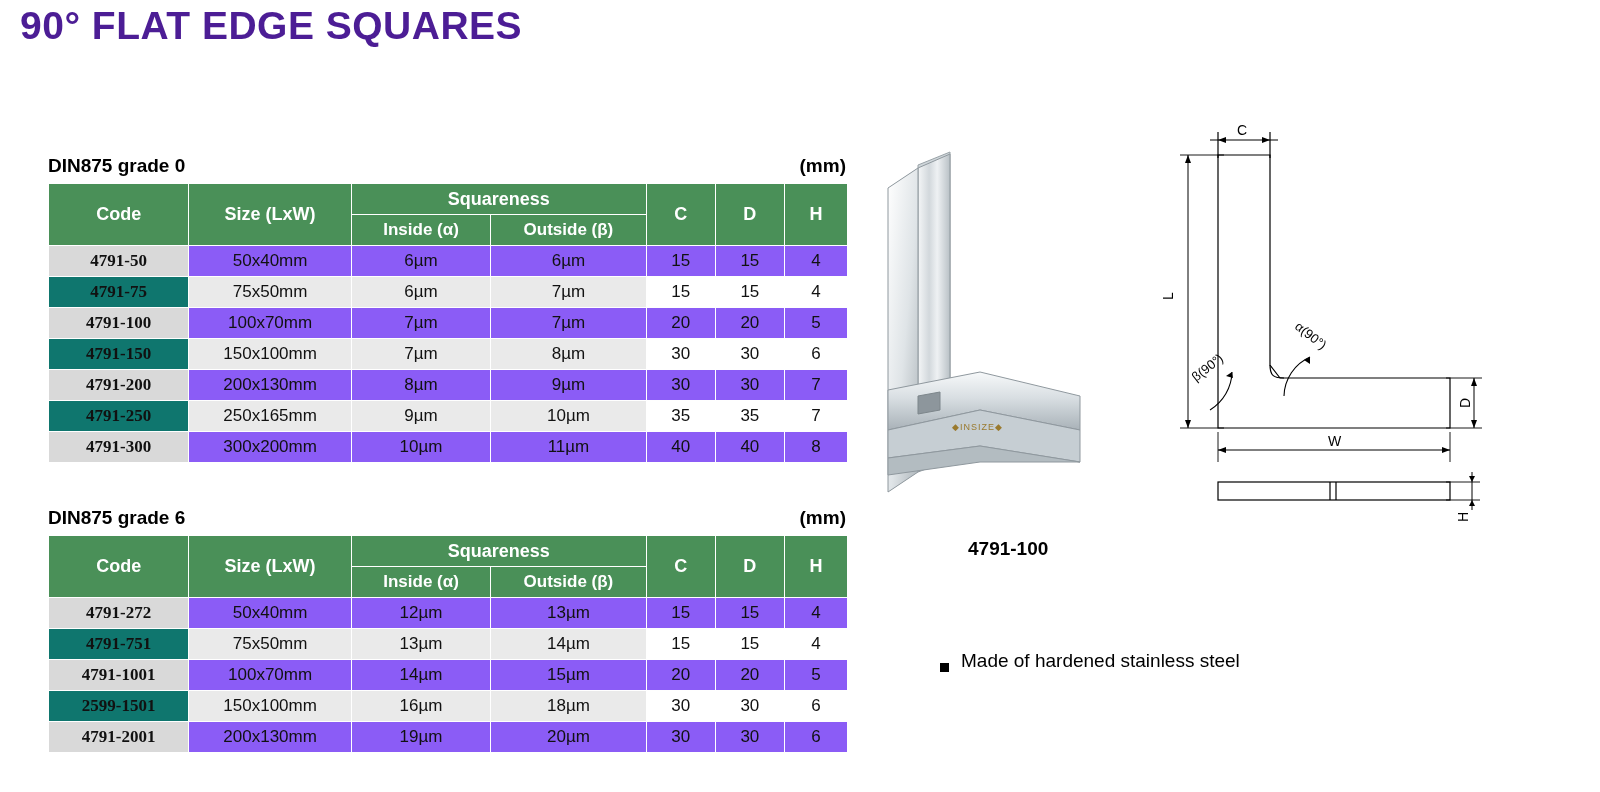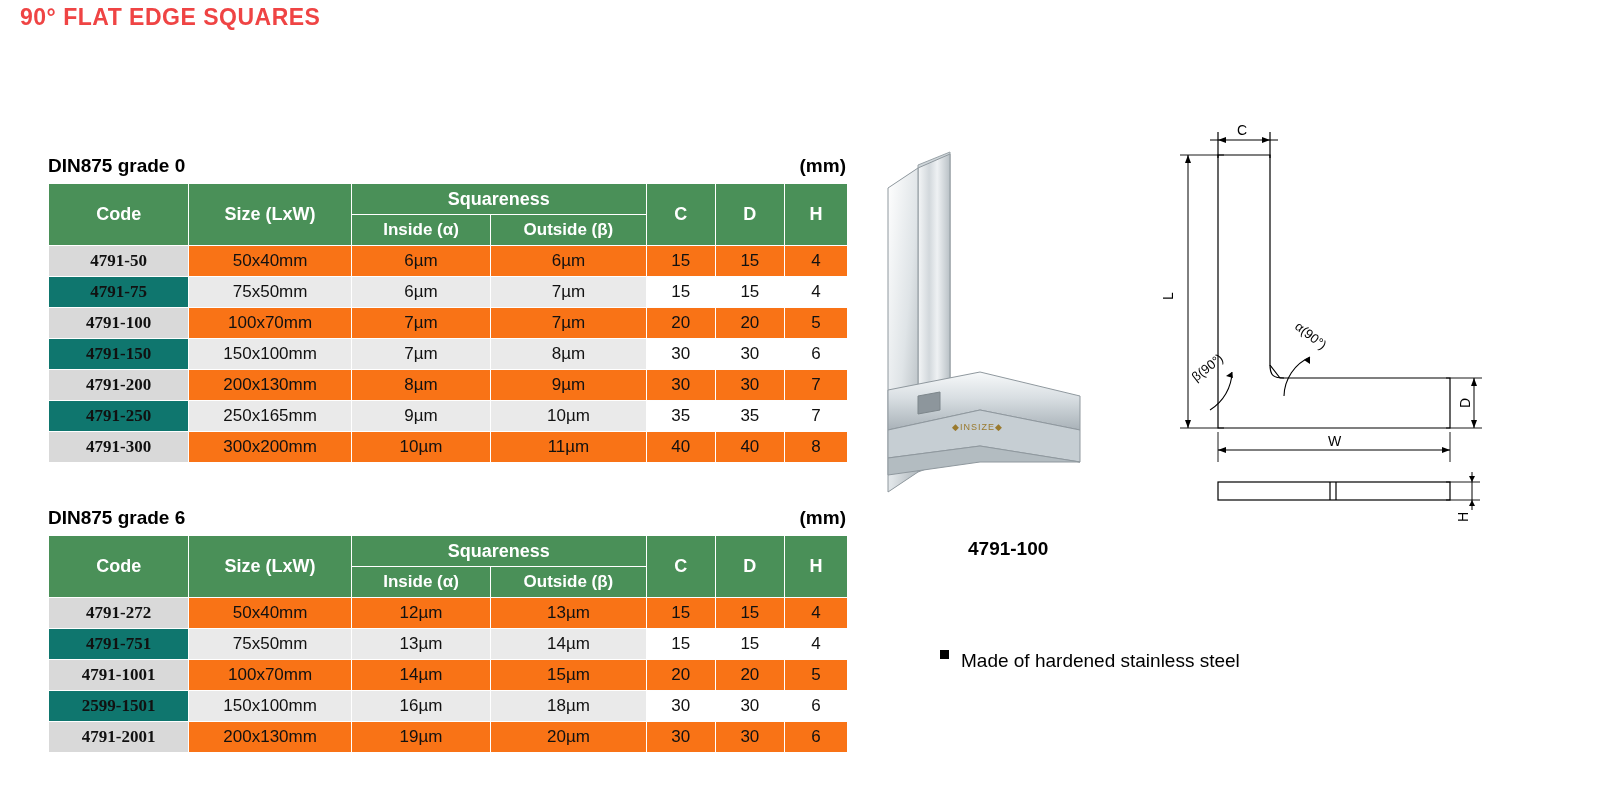--- a/index.html
+++ b/index.html
@@ -9,24 +9,24 @@
     background: #ffffff;
     font-family: "Liberation Sans", sans-serif;
     color: #000000;
     overflow: hidden;
   }
   .page { position: relative; width: 1600px; height: 792px; }
 
   .page-title {
     position: absolute;
     left: 20px; top: 4px;
-    font-size: 23px;
+    font-size: 39px;
     font-weight: bold;
     letter-spacing: 0.5px;
-    color: #ef4444;
+    color: #4c1d95;
   }
 
   
   .table-block { position: absolute; margin-left: 28px; }
   #block-grade0 { left: 20px; top: 155px; width: 800px; }
   #block-grade1 { left: 20px; top: 507px; width: 800px; }
 
   .block-head {
     position: relative;
     height: 28px;
@@ -59,21 +59,21 @@
     font-weight: bold;
     font-size: 18px;
   }
   table.spec thead th.sub {
     font-size: 17px;
   }
   table.spec tbody td {
     color: #111111;
   }
   table.spec tbody tr td { background: #ffffff; }
-  table.spec tbody tr.alt td { background: #f97316; }
+  table.spec tbody tr.alt td { background: #8b5cf6; }
   table.spec tbody td.code {
     font-weight: bold;
     background: #d9d9d9;
     font-family: Liberation Serif, serif;
   }
   table.spec tbody tr.alt td.code { background: #d9d9d9; }
   table.spec tbody tr:not(.alt) td.code { background: #0f766e; }
 
   table.spec tbody td.size,
   table.spec tbody td.sq { background: #d9d9d9; }
@@ -96,21 +96,21 @@
 
   .photo-caption {
     position: absolute;
     left: 968px; top: 538px;
     font-size: 19px; font-weight: bold;
   }
   .bullet-row {
     position: absolute;
     left: 940px; top: 650px;
     font-size: 19px;
-    display: flex; align-items: flex-start; gap: 12px;
+    display: flex; align-items: flex-end; gap: 12px;
   }
   .bullet-sq {
     width: 9px; height: 9px; background: #000; display: inline-block;
   }
 </style>
 </head>
 <body>
 
 <div class="page">
 

